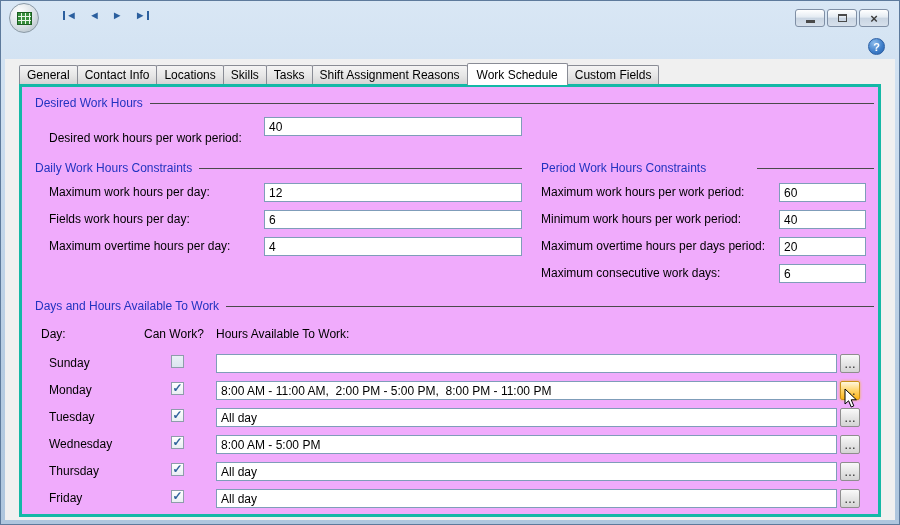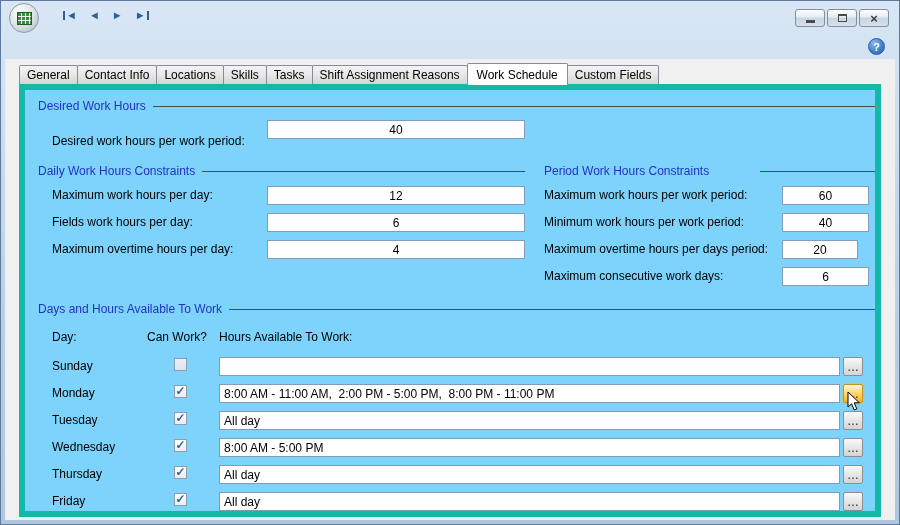--- a/index.html
+++ b/index.html
@@ -45,29 +45,29 @@
 
   .tabs { position: absolute; left: 14px; top: 4px; display: flex; align-items: flex-end; z-index: 2; }
   .tab { border: 1px solid #898c95; border-bottom: none; height: 19px;
     background: linear-gradient(#f4f4f4, #e6e6e6 55%, #d4d4d4);
     padding: 0 7px; display: flex; align-items: center; font-size: 12px;
     border-radius: 2px 2px 0 0; margin-left: -1px; cursor: pointer; white-space: nowrap; }
   .tab:first-child { margin-left: 0; }
   .tab.active { background: #fff; height: 22px; margin-bottom: -1px; z-index: 3; padding: 0 9px; }
 
   .panel { position: absolute; left: 14px; right: 14px; top: 25px; bottom: 3px;
-    background: #7dd3fc; border: 6px solid #14b8a6; overflow: hidden; }
+    background: #f0abfc; border: 3px solid #14b8a6; overflow: hidden; }
 
   .sechead { position: absolute; display: flex; align-items: center; color: #2233c0; font-size: 12px; }
   .sechead .rule { flex: 1; height: 1px; background: #4a4a4a; margin-left: 7px; }
 
   .flabel { position: absolute; height: 19px; line-height: 19px; white-space: nowrap; }
   .fbox { position: absolute; height: 19px; border: 1px solid #7f9db9; background: #fff;
     font-family: "Liberation Sans", sans-serif; font-size: 12px; padding: 0 4px; }
-  .fbox.num { text-align: center; }
+  .fbox.num { text-align: left; }
 
   .thead { position: absolute; white-space: nowrap; }
 
   .rows { position: absolute; left: 0; top: 263px; right: 0; }
   .drow { position: relative; height: 27px; }
   .dayname { position: absolute; left: 27px; top: 6px; }
   .cb { position: absolute; left: 149px; top: 5px; width: 13px; height: 13px;
     border: 1px solid #8e9cab; background: linear-gradient(#ffffff, #e9eef3);
     display: flex; align-items: center; justify-content: center; cursor: pointer; }
   .cb.off { background: linear-gradient(#e9f0f7, #dbe5ef); }
@@ -156,29 +156,29 @@
 
       <div class="sechead" style="left:519px; top:74px; width:333px;gap:44px;">
         <span>Period Work Hours Constraints</span>
         <span class="rule"></span>
       </div>
       <div class="flabel" style="left:519px; top:96px;">Maximum work hours per work period:</div>
       <input class="fbox num" style="left: 757px; top: 96px; width: 87px;" readonly="" value="60">
       <div class="flabel" style="left:519px; top:123px;">Minimum work hours per work period:</div>
       <input class="fbox num" style="left: 757px; top: 123px; width: 87px;" readonly="" value="40">
       <div class="flabel" style="left:519px; top:150px;">Maximum overtime hours per days period:</div>
-      <input class="fbox num" style="left: 757px; top: 150px; width: 76px;" readonly="" value="20">
+      <input class="fbox num" style="left: 757px; top: 150px; width: 87px;" readonly="" value="20">
       <div class="flabel" style="left:519px; top:177px;">Maximum consecutive work days:</div>
       <input class="fbox num" style="left: 757px; top: 177px; width: 87px;" readonly="" value="6">
 
       <div class="sechead" style="left:13px; top:212px; width:839px;">
         <span>Days and Hours Available To Work</span>
         <span class="rule"></span>
       </div>
-      <div class="thead" style="left:27px; top:240px;">Day:</div>
+      <div class="thead" style="left:19px; top:240px;">Day:</div>
       <div class="thead" style="left:122px; top:240px;">Can Work?</div>
       <div class="thead" style="left:194px; top:240px;">Hours Available To Work:</div>
 
       <div class="rows">
 
         <div class="drow">
           <span class="dayname">Sunday</span>
           <span class="cb off">
               <span class="mark"></span>
             </span>

